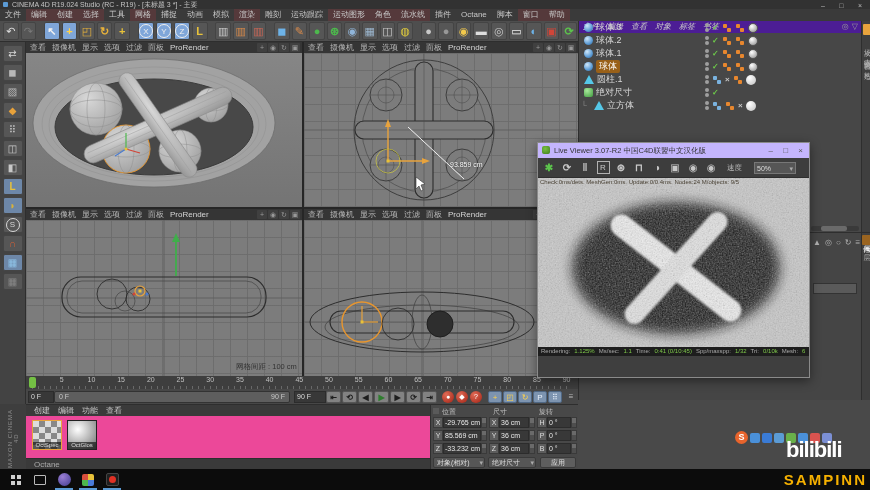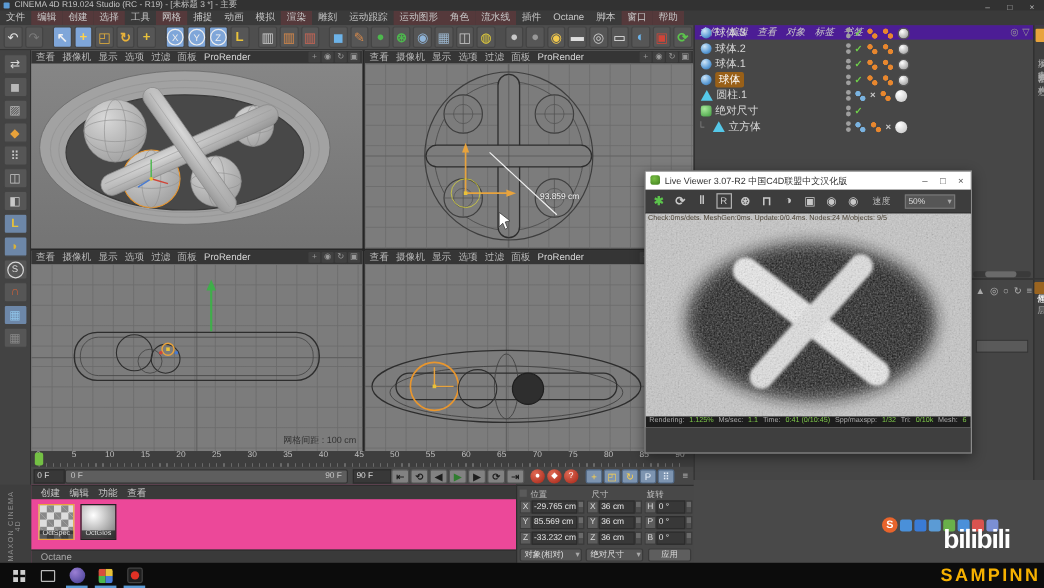--- a/index.html
+++ b/index.html
@@ -150,21 +150,21 @@
   .mat-label{position:absolute;left:0;right:0;bottom:0;background:rgba(15,15,15,.65);color:#ddd;
              font-size:6px;line-height:7px;text-align:center;white-space:nowrap;overflow:hidden;}
   #octane-strip{position:absolute;left:0;bottom:0;width:404px;height:12px;background:#3a3a3a;
                 border-top:1px solid #2e2e2e;font-size:8px;line-height:12px;color:#aaa;padding-left:8px;box-sizing:border-box;}
   #brand-strip{position:absolute;left:0;top:404px;width:26px;height:65px;background:#3e3e3e;overflow:hidden;text-align:center;}
   #brand-text{display:inline-block;writing-mode:vertical-rl;transform:rotate(180deg);font-size:6px;
               letter-spacing:1px;color:#909090;margin-top:3px;}
   
   #lv-window{position:absolute;left:537px;top:142px;width:273px;height:236px;background:#3f3f3f;
              border:1px solid #8a8a8a;box-shadow:0 3px 10px rgba(0,0,0,.45);box-sizing:border-box;z-index:50;}
-  #lv-titlebar{position:relative;height:15px;background:#ffffff;}
+  #lv-titlebar{position:relative;height:15px;background:#c4b5fd;}
   #lv-icon{position:absolute;left:4px;top:3px;width:8px;height:8px;border-radius:2px;
            background:radial-gradient(circle at 40% 35%,#79c043,#3f7d1e);}
   #lv-title{position:absolute;left:16px;top:0;font-size:7.5px;line-height:15px;color:#333;white-space:nowrap;}
   #lv-controls{position:absolute;right:2px;top:0;font-size:8px;line-height:15px;color:#555;}
   #lv-controls span{padding:0 4px;}
   #lv-menubar{height:12px;background:#4c4c4c;font-size:7.5px;line-height:12px;color:#c8c8c8;padding-left:4px;white-space:nowrap;}
   #lv-menubar span{margin-right:5px;}
   #lv-rendering{color:#9a9a9a;}
   #lv-toolbar{height:20px;background:#3d3d3d;display:flex;align-items:center;padding-left:3px;
               border-bottom:1px solid #2e2e2e;box-sizing:border-box;}

